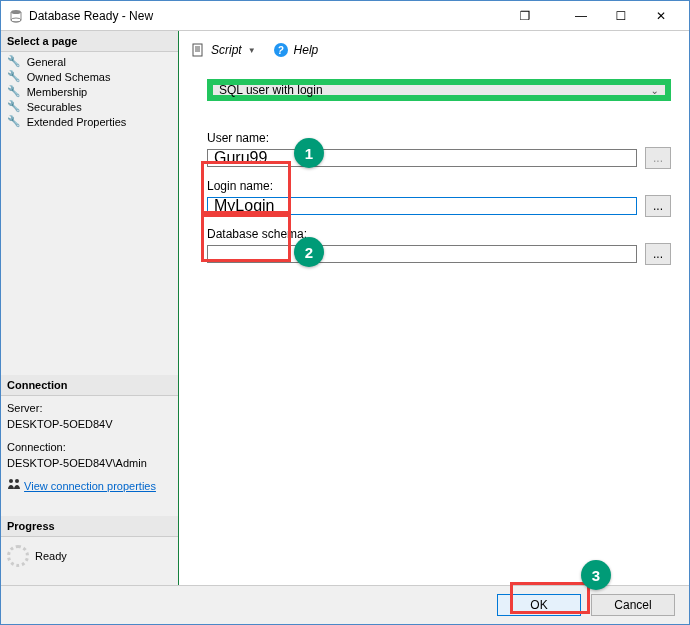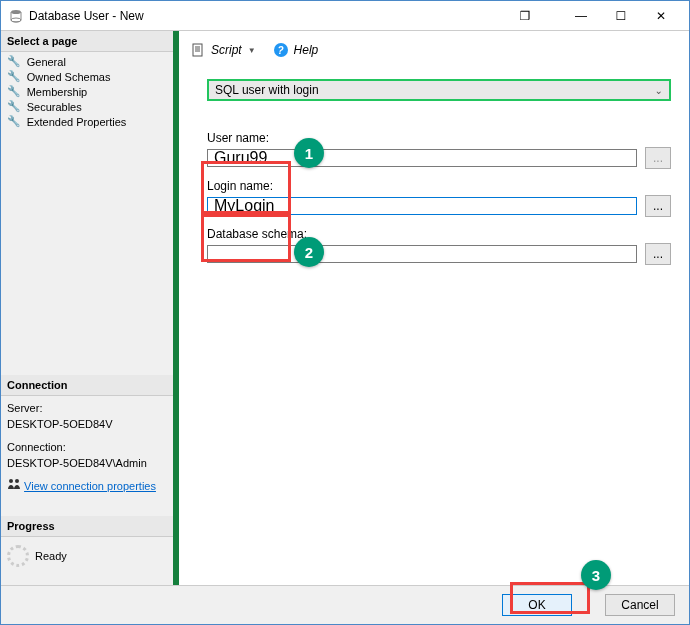--- a/index.html
+++ b/index.html
@@ -5,67 +5,67 @@
   * { box-sizing: border-box; font-family: "Segoe UI", Tahoma, sans-serif; }
   body { margin: 0; background: #fff; }
   .window { width: 690px; height: 625px; border: 1px solid #4a88c7; display: flex; flex-direction: column; position: relative; }
   .titlebar { height: 30px; display: flex; align-items: center; padding: 0 8px; border-bottom: 1px solid #ccc; background: #fff; }
   .title-icon { width: 14px; height: 14px; margin-right: 6px; display: flex; align-items: center; justify-content: center; }
   .title-text { font-size: 12px; flex: 1; }
   .win-controls { display: flex; gap: 0; }
   .win-btn { width: 40px; height: 28px; display: flex; align-items: center; justify-content: center; font-size: 12px; cursor: default; }
   .win-btn.doc { width: 32px; margin-right: 20px; }
   .body { flex: 1; display: flex; overflow: hidden; }
-  .sidebar { width: 178px; background: #f0f0f0; border-right: 6px solid #15803d; display: flex; flex-direction: column; }
+  .sidebar { width: 178px; background: #f0f0f0; border-right: 1px solid #15803d; display: flex; flex-direction: column; }
   .side-header { background: #e8e8e8; font-weight: bold; font-size: 11px; padding: 4px 6px; border-bottom: 1px solid #ccc; }
   .side-list { padding: 2px 4px; }
   .side-item { display: flex; align-items: center; gap: 6px; font-size: 11px; padding: 1px 2px; }
   .wrench { font-size: 11px; }
   .side-group { flex-shrink: 0; }
   .side-spacer { flex: 1; }
   .side-content { padding: 4px 6px; font-size: 11px; line-height: 1.5; }
   .side-link { color: #0066cc; text-decoration: underline; cursor: pointer; margin-top: 32px; }
   .grp-icon { display: inline-block; width: 14px; text-align: center; }
   .progress-spinner { width: 22px; height: 22px; border: 3px dotted #ccc; border-radius: 50%; display: inline-block; vertical-align: middle; margin-right: 6px; }
   .main { flex: 1; display: flex; flex-direction: column; background: #fff; position: relative; }
   .toolbar { height: 38px; display: flex; align-items: center; gap: 6px; padding: 0 12px; font-size: 12px; font-style: italic; }
   .tb-icon { width: 14px; height: 14px; display: inline-flex; align-items: center; justify-content: center; }
   .tb-drop { font-size: 8px; color: #555; }
   .help-icon { width: 14px; height: 14px; border-radius: 50%; background: #2196f3; color: #fff; font-size: 10px; font-weight: bold; display: inline-flex; align-items: center; justify-content: center; }
   .form-area { padding: 10px 18px 0 28px; font-size: 12px; }
   .lbl { font-size: 12px; margin-bottom: 2px; margin-top: 10px; }
   .lbl.first { margin-top: 0; }
-  .dropdown { width: 100%; height: 22px; border: 2px solid #22c55e; background: #e9e9e9; display: flex; align-items: center; justify-content: space-between; padding: 0 6px; font-size: 12px; }
+  .dropdown { width: 100%; height: 22px; border: 6px solid #22c55e; background: #e9e9e9; display: flex; align-items: center; justify-content: space-between; padding: 0 6px; font-size: 12px; }
   .dd-chev { font-size: 10px; color: #555; }
   .field-row { display: flex; align-items: center; gap: 8px; }
   .txt { flex: 1; height: 18px; border: 1px solid #7a7a7a; padding: 0 6px; font-size: 16px; background: #fff; }
   .btn-dots { width: 26px; height: 22px; border: 1px solid #adadad; background: #e9e9e9; display: flex; align-items: center; justify-content: center; font-size: 12px; cursor: pointer; }
   .btn-dots.disabled { color: #999; }
   .button-bar { border-top: 1px solid #ccc; padding: 8px 14px; display: flex; justify-content: flex-end; gap: 10px; background: #f0f0f0; }
-  .btn { width: 70px; height: 22px; border: 1px solid #adadad; background: #e9e9e9; font-size: 12px; display: flex; align-items: center; justify-content: center; cursor: pointer; margin-left: 23px; }
+  .btn { width: 84px; height: 22px; border: 1px solid #adadad; background: #e9e9e9; font-size: 12px; display: flex; align-items: center; justify-content: center; cursor: pointer; }
   .btn.primary { border: 1px solid #0078d7; background: #e5f1fb; }
   
   .hl { position: absolute; border: 3px solid #ef3e3a; pointer-events: none; }
   .badge { position: absolute; width: 30px; height: 30px; border-radius: 50%; background: #009b77; color: #fff; font-size: 15px; font-weight: bold; display: flex; align-items: center; justify-content: center; box-shadow: 0 1px 3px rgba(0,0,0,0.3); pointer-events: none; }
   .txt.sel { border: 1px solid #0078d7; }
 </style>
 </head>
 <body>
 
 <div class="window">
 
   <div class="titlebar">
     <span class="title-icon">
       <svg width="14" height="14" viewBox="0 0 14 14">
           <ellipse cx="7" cy="3" rx="5" ry="2" fill="#888"></ellipse>
           <path d="M2 3v8c0 1.1 2.2 2 5 2s5-.9 5-2V3" fill="none" stroke="#888" stroke-width="1"></path>
           <ellipse cx="7" cy="11" rx="5" ry="2" fill="none" stroke="#888"></ellipse>
         </svg>
     </span>
-    <span class="title-text">Database User - New</span>
+    <span class="title-text">Database Ready - New</span>
     <div class="win-controls">
       <div class="win-btn doc">❐</div>
       <div class="win-btn">—</div>
       <div class="win-btn">☐</div>
       <div class="win-btn">✕</div>
     </div>
   </div>
 
   <div class="body">
 

